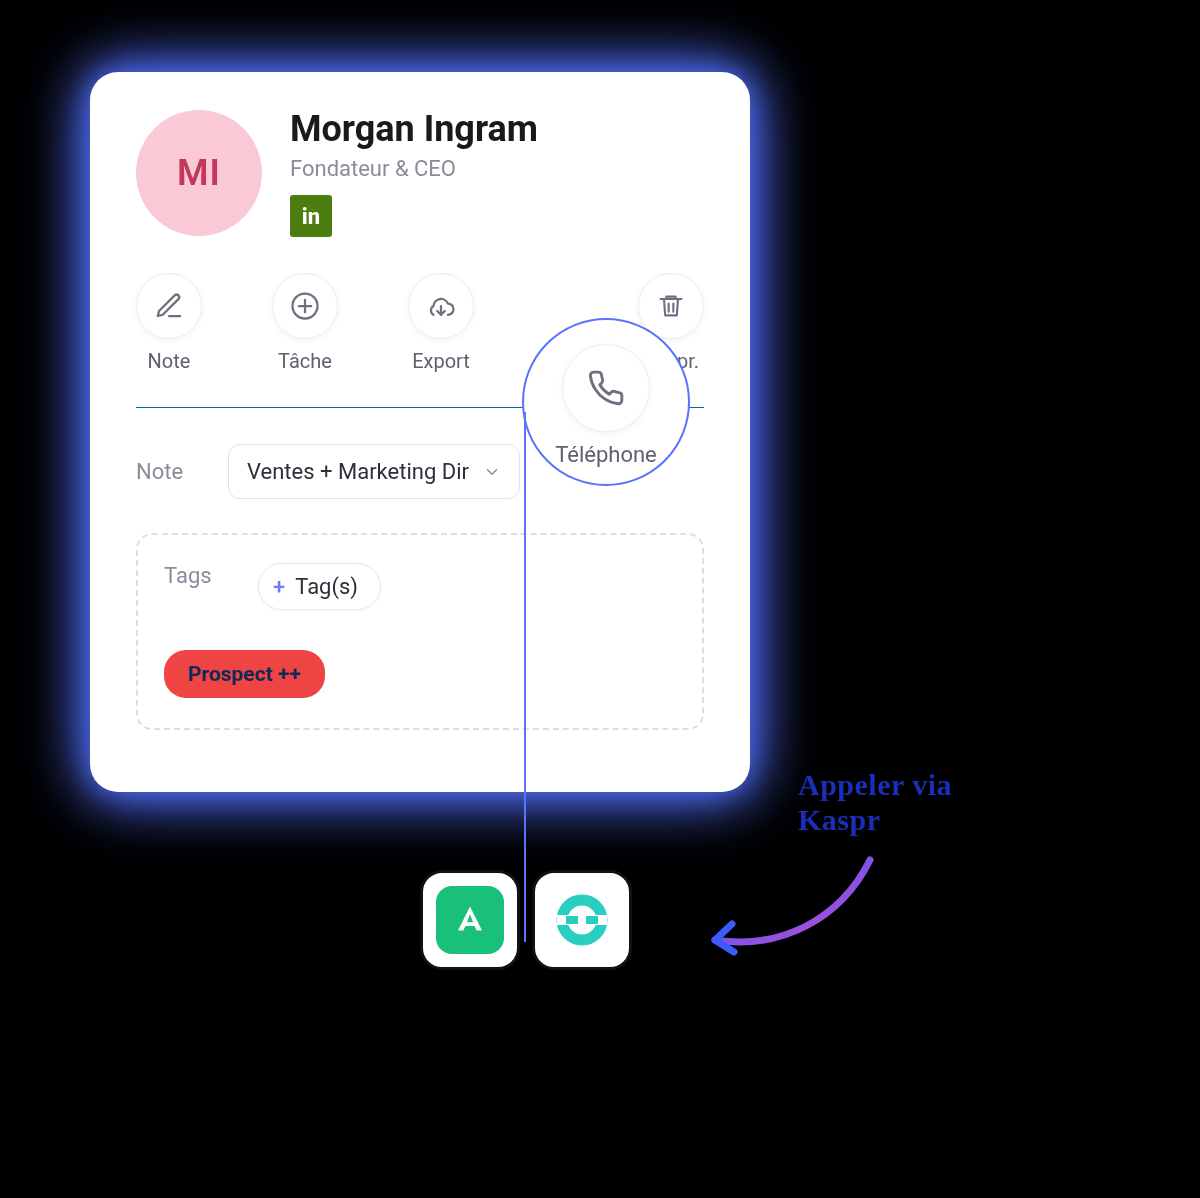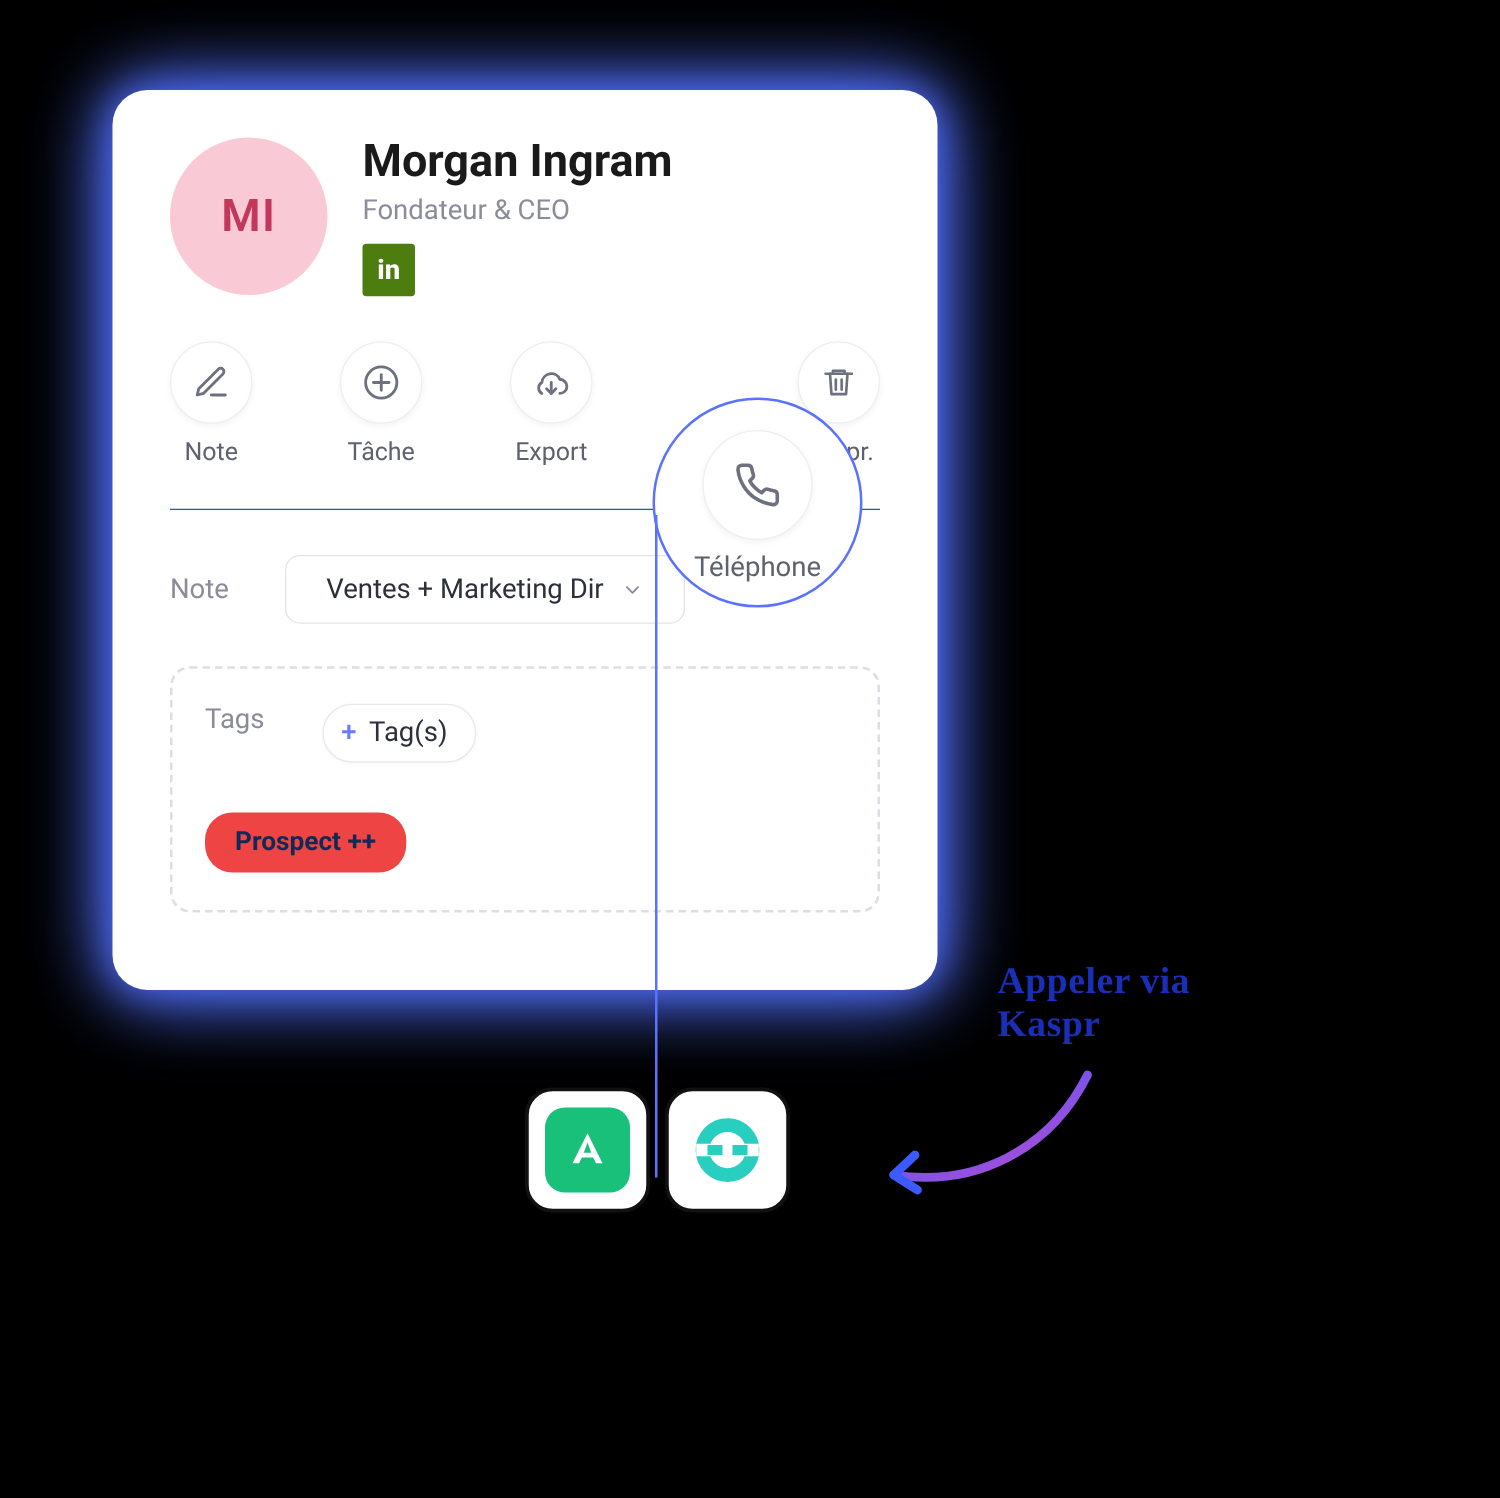--- a/index.html
+++ b/index.html
@@ -86,21 +86,21 @@
      margin-top: 6px;
   }
   .phone-highlight .phone-label { font-size: 22px; color:#5e616e; margin-top: 10px; }
 
   
   .field-row { display: flex; align-items: center; gap: 28px; margin-top: 36px; }
   .field-label { font-size: 22px; color: #8a8c99; width: 64px; }
   .dropdown {
     display: flex; align-items: center; gap: 14px;
     border: 1px solid #e2e4ea; border-radius: 12px;
-    padding: 14px 32px; font-size: 22px; color: #2d303a; background:#fff;
+    padding: 14px 18px; font-size: 22px; color: #2d303a; background:#fff;
   }
   .chevron { color: #8a8c99; }
 
   
   .tags-box {
     margin-top: 34px;
     border: 2px dashed #dcdee6;
     border-radius: 16px;
     padding: 28px 26px 30px 26px;
   }

